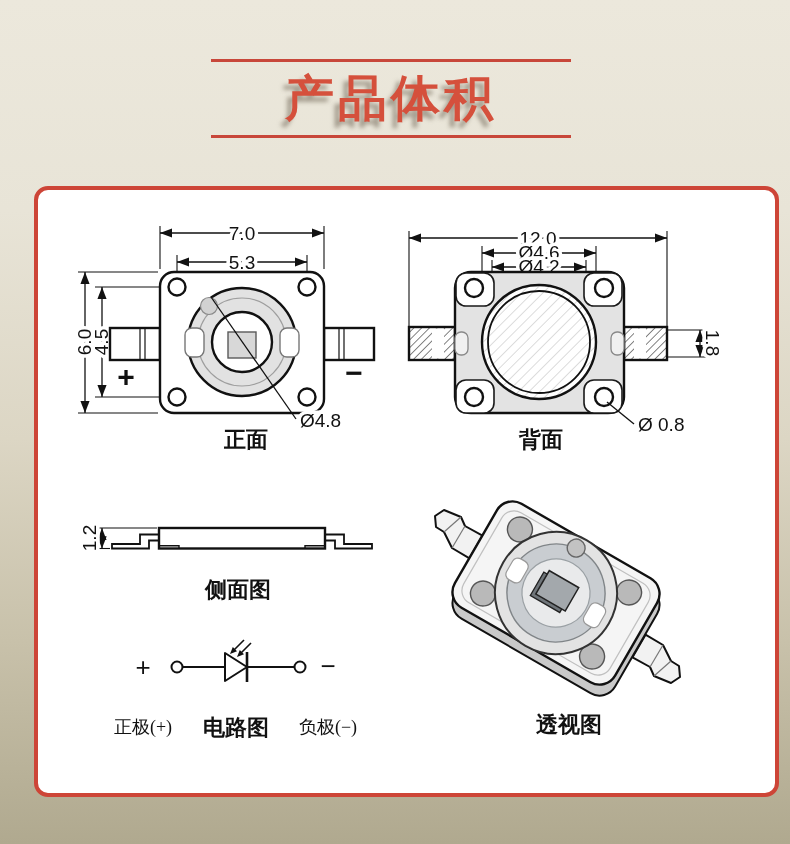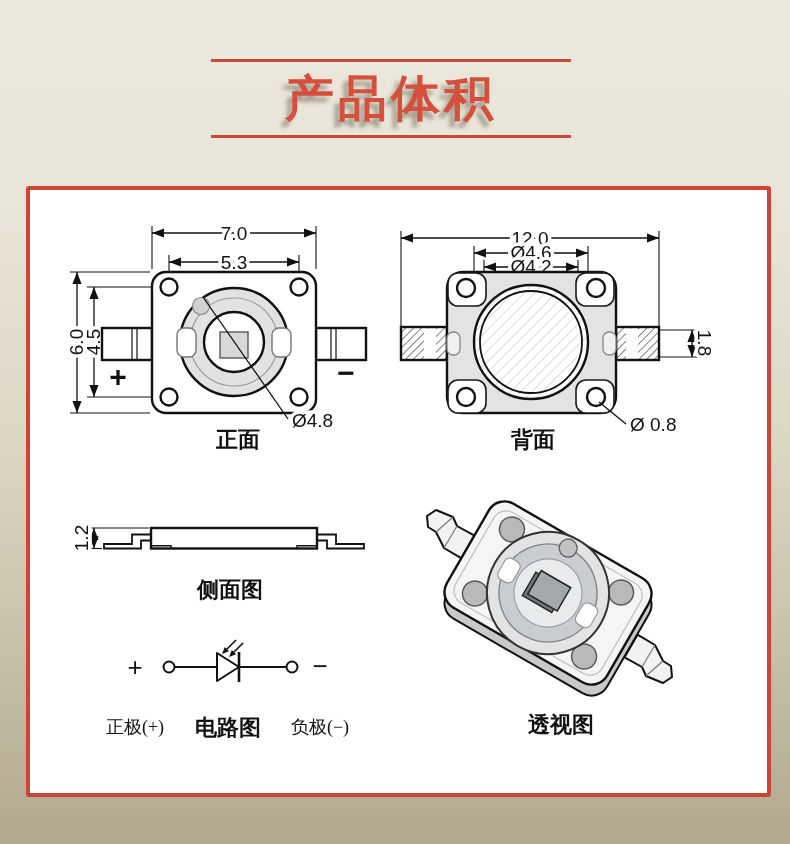--- a/index.html
+++ b/index.html
@@ -5,22 +5,22 @@
   html,body{margin:0;padding:0;background:#b0a98f;}
   .page{position:relative;width:790px;height:844px;overflow:hidden;
     font-family:"Liberation Sans",sans-serif;
     background:linear-gradient(180deg,#ece8dc 0%,#e8e4d7 25%,#dcd6c4 52%,#c8c1aa 76%,#b0a98f 100%);}
   .rule{position:absolute;left:211px;width:360px;height:3px;background:#c8473a;}
   .rule-top{top:59px;}
   .rule-bottom{top:135px;}
   .title{position:absolute;left:211px;top:66px;width:360px;margin:0;
     text-align:center;font-size:49px;font-weight:bold;letter-spacing:4px;
     color:#d5503c;text-shadow:-5px 6px 4px rgba(105,95,78,.55);}
-  .panel{position:absolute;left:26px;top:186px;width:745px;height:611px;
-    box-sizing:border-box;background:#fff;border:4px solid #cd4537;border-radius:3px;}
+  .panel{position:absolute;left:34px;top:186px;width:745px;height:611px;
+    box-sizing:border-box;background:#fff;border:4px solid #cd4537;border-radius:14px;}
   .panel svg{position:absolute;left:-4px;top:-4px;}
   svg text{font-family:"Liberation Sans",sans-serif;fill:#111;}
   .dimtxt{font-size:19px;paint-order:stroke;stroke:#fff;stroke-width:7px;}
   .viewlbl{font-size:22px;font-weight:bold;}
   .signbig{font-size:30px;font-weight:bold;}
   .signckt{font-size:26px;}
   .polelbl{font-size:18px;font-family:"Liberation Serif",serif;}
   .dl{stroke:#111;stroke-width:1.3;fill:none;}
   .xl{stroke:#111;stroke-width:1.1;fill:none;}
   .bold-edge{stroke:#111;stroke-width:2.4;}

